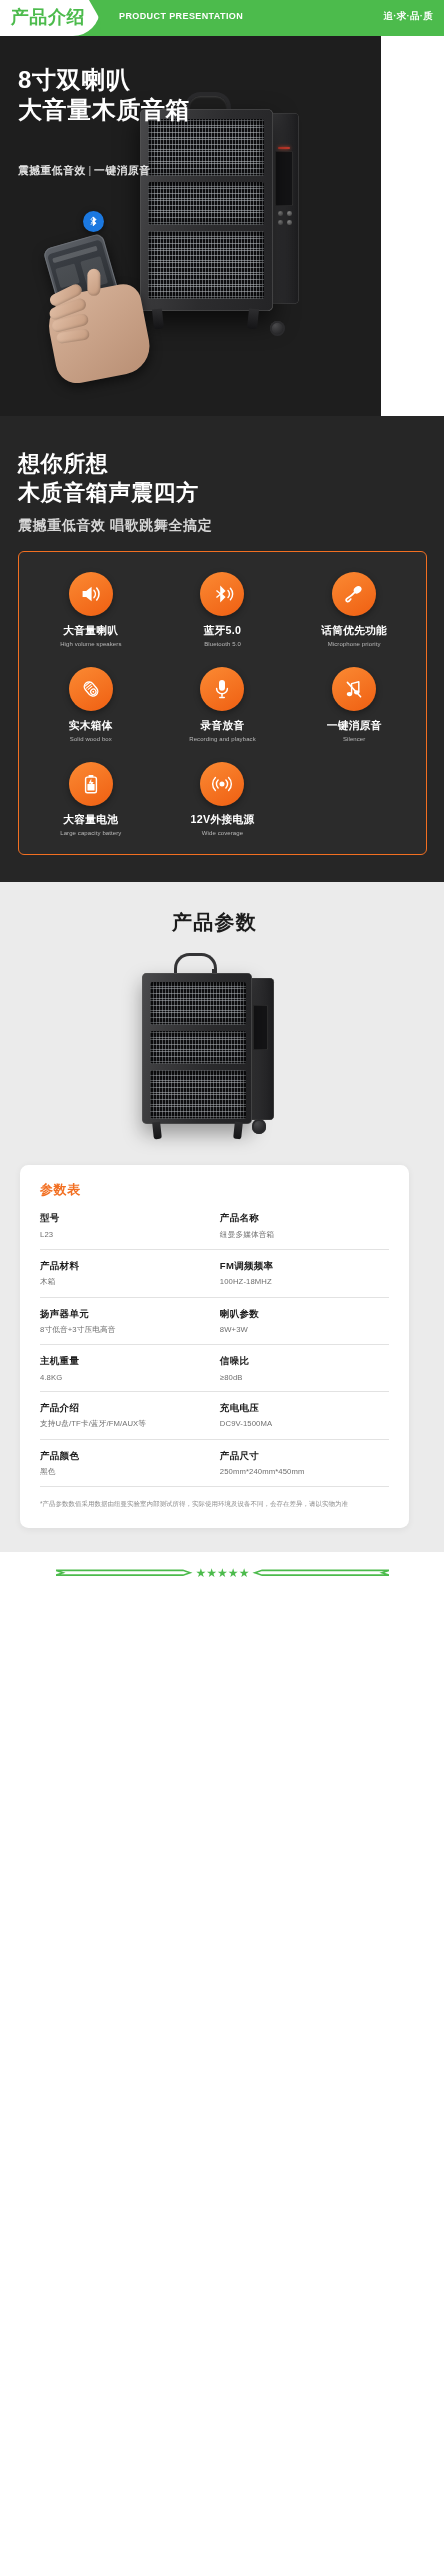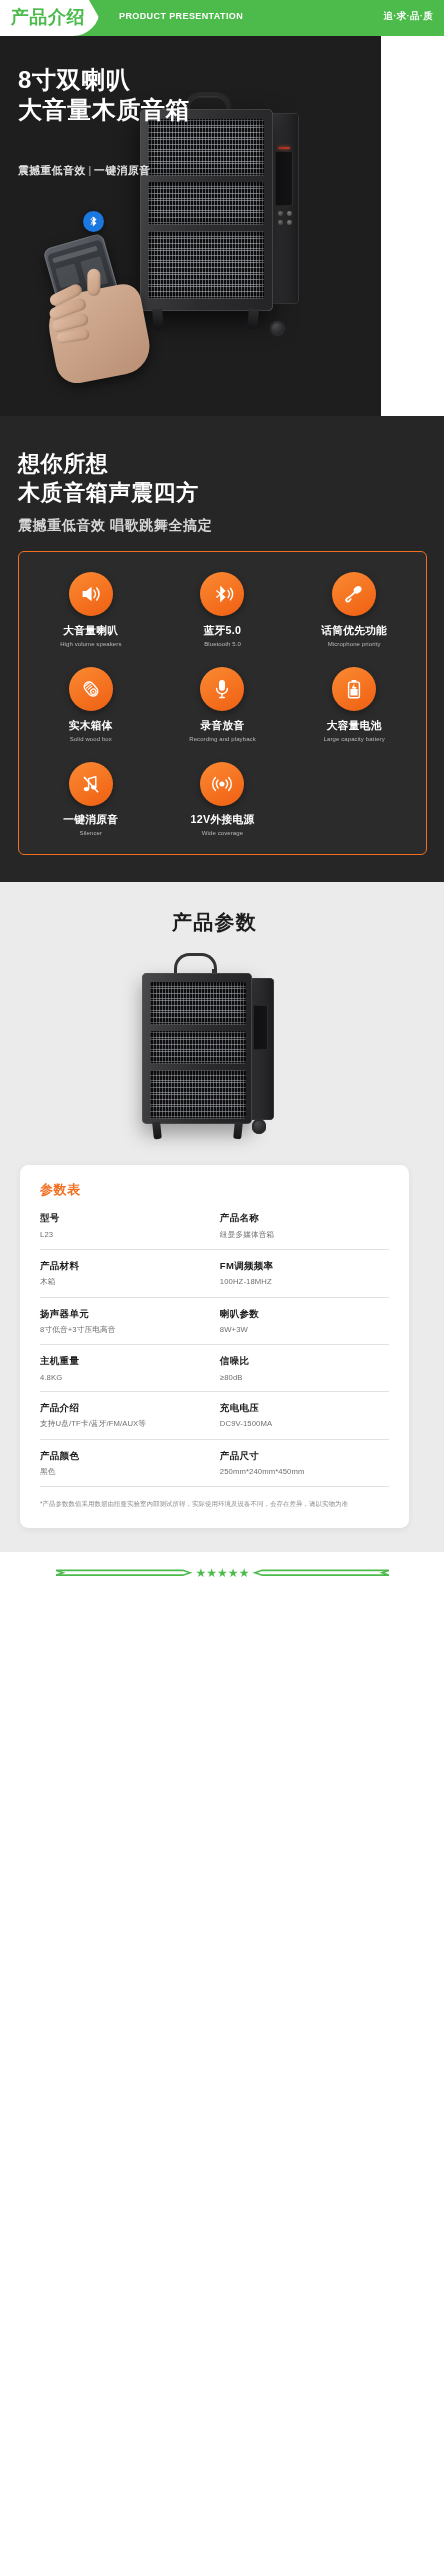--- a/index.html
+++ b/index.html
@@ -508,41 +508,41 @@
               <rect x="15" y="33" width="10" height="2.6" rx="1.3" fill="#fff"></rect>
             </svg>
           </div>
           <div class="f-cn">录音放音</div>
           <div class="f-en">Recording and playback</div>
         </div>
 
         <div class="feature">
           <div class="f-circle">
             <svg viewBox="0 0 40 40">
+              <path d="M16 28 V11 l12 -3 v17" stroke="#fff" stroke-width="2.4" fill="none" stroke-linejoin="round"></path>
+              <ellipse cx="12.5" cy="28.5" rx="4.5" ry="3.6" fill="#fff"></ellipse>
+              <ellipse cx="24.5" cy="25.5" rx="4.5" ry="3.6" fill="#fff"></ellipse>
+              <path d="M9 9 L31 33" stroke="#fff" stroke-width="2.6" stroke-linecap="round"></path>
+            </svg>
+          </div>
+          <div class="f-cn">一键消原音</div>
+          <div class="f-en">Silencer</div>
+        </div>
+
+        <div class="feature">
+          <div class="f-circle">
+            <svg viewBox="0 0 40 40">
               <rect x="16" y="5" width="8" height="3.5" rx="1" fill="#fff"></rect>
               <rect x="11" y="8.5" width="18" height="26" rx="3" fill="none" stroke="#fff" stroke-width="2.4"></rect>
               <rect x="14" y="20" width="12" height="11" rx="1" fill="#fff"></rect>
               <path d="M20.5 11 L16 19 h4 l-1 6 5.5 -8.5 h-4 z" fill="#fff"></path>
             </svg>
           </div>
           <div class="f-cn">大容量电池</div>
           <div class="f-en">Large capacity battery</div>
-        </div>
-
-        <div class="feature">
-          <div class="f-circle">
-            <svg viewBox="0 0 40 40">
-              <path d="M16 28 V11 l12 -3 v17" stroke="#fff" stroke-width="2.4" fill="none" stroke-linejoin="round"></path>
-              <ellipse cx="12.5" cy="28.5" rx="4.5" ry="3.6" fill="#fff"></ellipse>
-              <ellipse cx="24.5" cy="25.5" rx="4.5" ry="3.6" fill="#fff"></ellipse>
-              <path d="M9 9 L31 33" stroke="#fff" stroke-width="2.6" stroke-linecap="round"></path>
-            </svg>
-          </div>
-          <div class="f-cn">一键消原音</div>
-          <div class="f-en">Silencer</div>
         </div>
 
         <div class="feature">
           <div class="f-circle">
             <svg viewBox="0 0 40 40">
               <circle cx="20" cy="20" r="4.2" fill="#fff"></circle>
               <path d="M26.5 13.5 a9 9 0 0 1 0 13" stroke="#fff" stroke-width="2.4" fill="none" stroke-linecap="round"></path>
               <path d="M13.5 13.5 a9 9 0 0 0 0 13" stroke="#fff" stroke-width="2.4" fill="none" stroke-linecap="round"></path>
               <path d="M31 9 a15.5 15.5 0 0 1 0 22" stroke="#fff" stroke-width="2.4" fill="none" stroke-linecap="round"></path>
               <path d="M9 9 a15.5 15.5 0 0 0 0 22" stroke="#fff" stroke-width="2.4" fill="none" stroke-linecap="round"></path>

